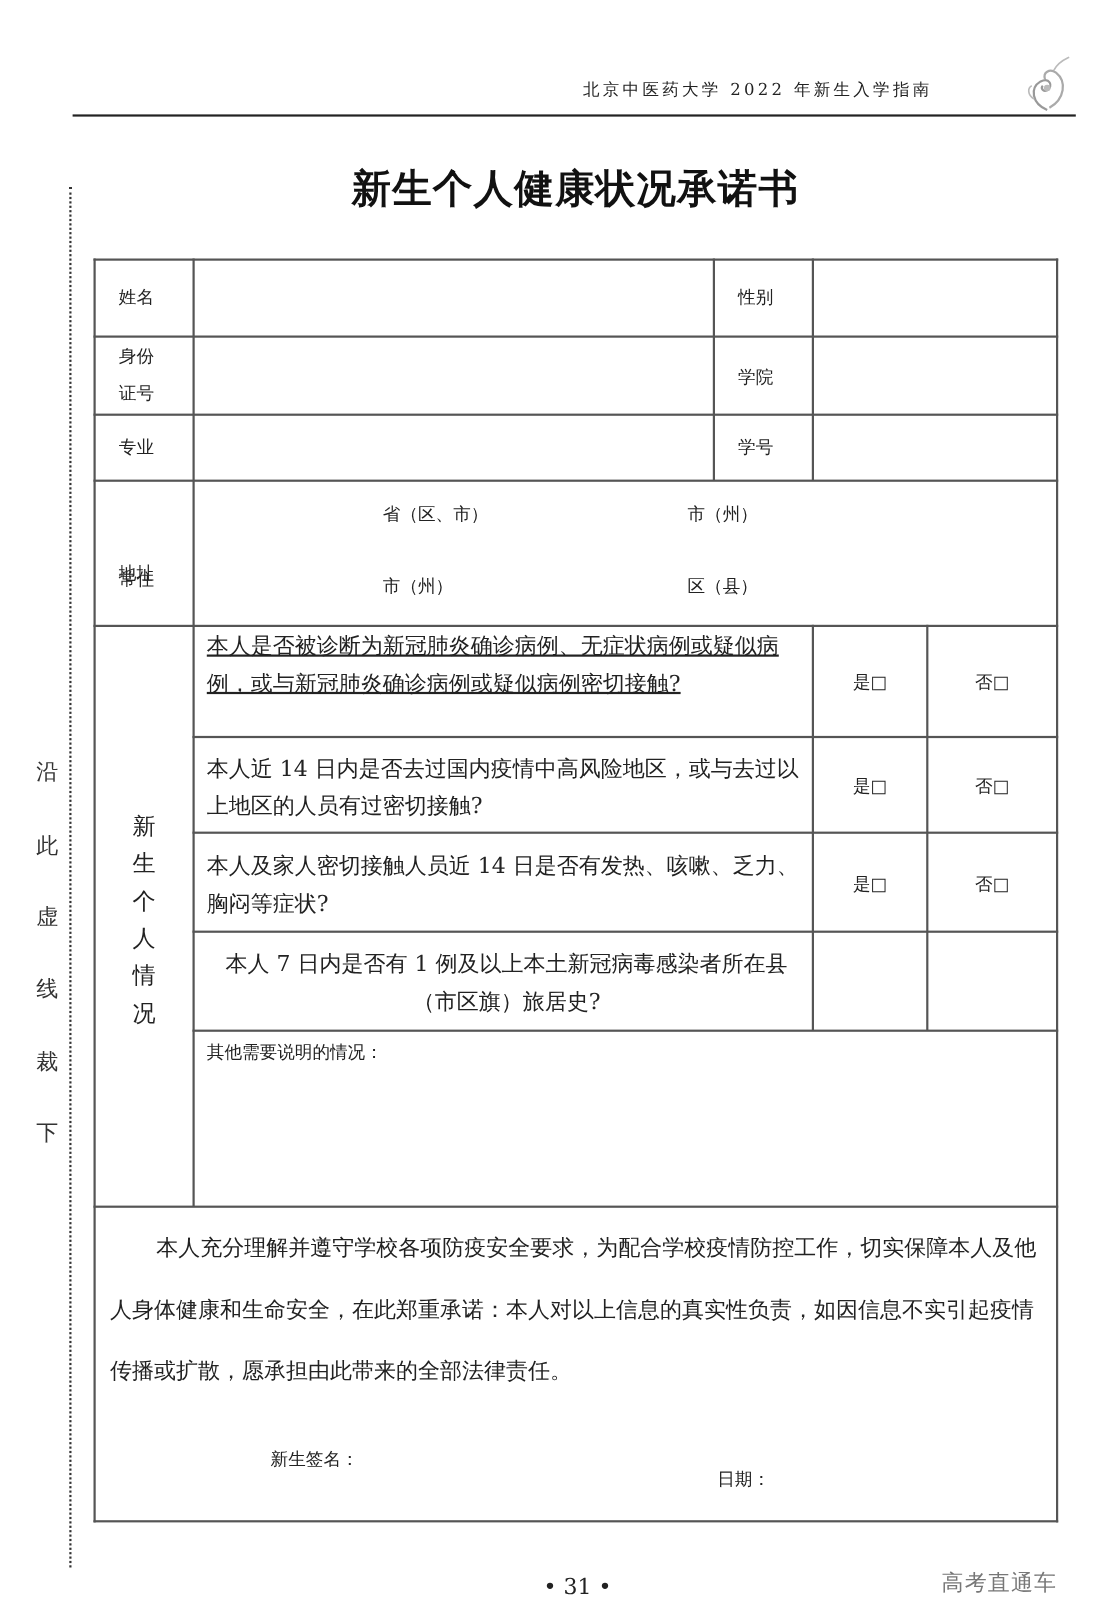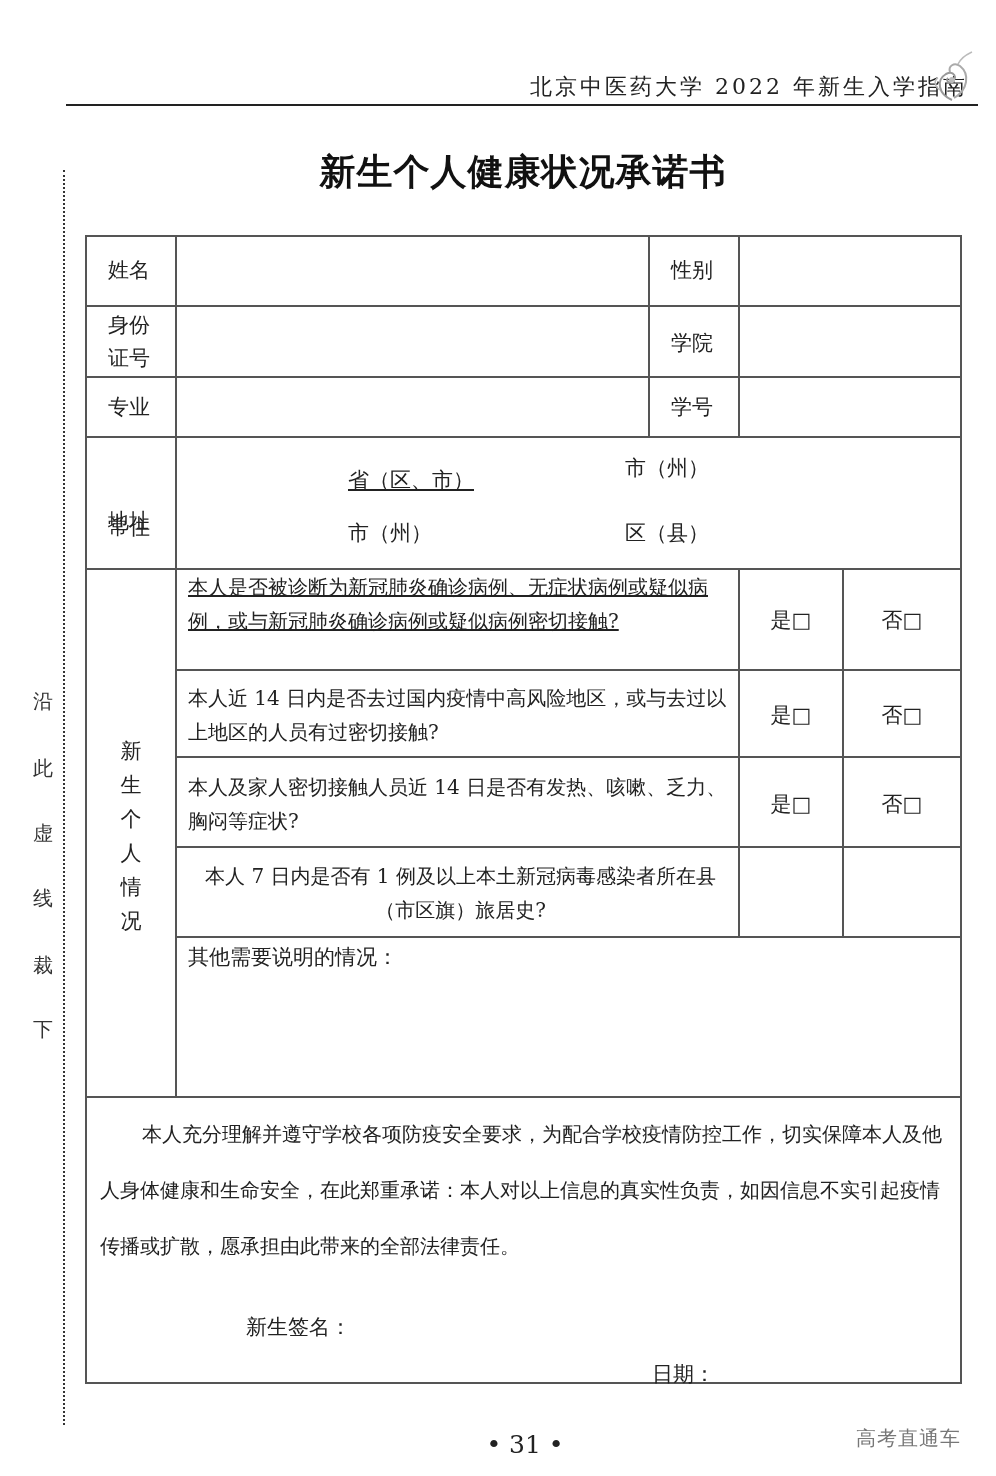--- a/index.html
+++ b/index.html
@@ -1,32 +1,32 @@
 <!DOCTYPE html>
 <html><head>
 <meta charset="utf-8">
 <style>
   html, body { margin: 0; padding: 0; background: #ffffff; }
   body { width: 996px; height: 1476px; position: relative; overflow: hidden;
          font-family: "DejaVu Serif", "Liberation Serif", serif; color: #222; }
   .abs { position: absolute; }
-  .hdr-text { left: 530px; top: 72px; font-size: 22px; letter-spacing: 3px; color: #222; white-space: nowrap; }
+  .hdr-text { left: 530px; top: 72px; font-size: 15px; letter-spacing: 3px; color: #222; white-space: nowrap; }
   .hdr-line { left: 66px; top: 104px; width: 912px; height: 2px; background: #222; }
   .ornament { left: 928px; top: 50px; width: 48px; height: 54px; }
   .title { left: 0; top: 148px; width: 1046px; text-align: center; font-family: "DejaVu Sans", sans-serif;
            font-weight: bold; font-size: 36px; letter-spacing: 1px; color: #111; }
   .cutline { left: 63px; top: 170px; width: 0; height: 1255px; border-left: 2px dotted #333; }
   .cut-char { left: 28px; width: 30px; text-align: center; font-size: 20px; color: #333; }
   .line { position: absolute; background: #555; }
-  .cell-text { position: absolute; font-size: 21px; color: #222; line-height: 34px; white-space: nowrap; }
+  .cell-text { position: absolute; font-size: 16px; color: #222; line-height: 34px; white-space: nowrap; }
   .q-text { position: absolute; font-size: 20px; color: #222; line-height: 34px; }
   .center { text-align: center; }
   .vert { position: absolute; font-size: 21px; color: #222; width: 30px; text-align: center; line-height: 34px; }
   .pledge { position: absolute; left: 100px; width: 852px; font-size: 20px; line-height: 56px; color: #222; }
-  .pagenum { left: 470px; top: 1430px; width: 110px; text-align: center; font-size: 25px; color: #222; }
+  .pagenum { left: 470px; top: 1430px; width: 110px; text-align: center; font-size: 20px; color: #222; }
   .watermark { left: 856px; top: 1425px; font-family: "DejaVu Sans", sans-serif; font-size: 20px; color: #777; letter-spacing: 1px; }
 </style>
 </head>
 <body>
 
 <div class="abs hdr-text">北京中医药大学 2022 年新生入学指南</div>
 <div class="abs hdr-line"></div>
 <div class="abs ornament">
   <svg width="48" height="54" viewBox="0 0 48 54">
     <path d="M24 50 C10 44 8 30 18 24 C26 20 30 28 24 32 C20 34 18 30 20 28" stroke="#999" stroke-width="2" fill="none"></path>
@@ -85,21 +85,21 @@
 <div class="abs" style="left:741px; top:308px; width:218px; height:67px;"></div>
 
 <div class="cell-text" style="left:108px; top:390px;">专业</div>
 <div class="abs" style="left:178px; top:379px; width:469px; height:56px;"></div>
 <div class="cell-text" style="left:671px; top:390px;">学号</div>
 <div class="abs" style="left:741px; top:379px; width:218px; height:56px;"></div>
 
 <div class="cell-text" style="left:108px; top:470px;margin-top:40px;">常住</div>
 <div class="cell-text" style="left:108px; top:504px;">地址</div>
 <div class="abs" style="left:178px; top:439px; width:781px; height:128px;"></div>
-<div class="cell-text" style="left:348px; top:463px;text-decoration:underline;">省（区、市）</div>
+<div class="cell-text" style="left:348px; top:451px;">省（区、市）</div>
 <div class="cell-text" style="left:625px; top:451px;">市（州）</div>
 <div class="cell-text" style="left:348px; top:516px;">市（州）</div>
 <div class="cell-text" style="left:625px; top:516px;">区（县）</div>
 
 <div class="vert" style="left:116px; top:734px;">新</div>
 <div class="vert" style="left:116px; top:768px;">生</div>
 <div class="vert" style="left:116px; top:802px;">个</div>
 <div class="vert" style="left:116px; top:836px;">人</div>
 <div class="vert" style="left:116px; top:870px;">情</div>
 <div class="vert" style="left:116px; top:904px;">况</div>
@@ -119,17 +119,17 @@
 <div class="q-text" style="left:188px; top:859px; width:545px;text-align:center;">本人 7 日内是否有 1 例及以上本土新冠病毒感染者所在县（市区旗）旅居史?</div>
 <div class="abs" style="left:740px; top:848px; width:102px; height:88px;"></div>
 <div class="abs" style="left:844px; top:848px; width:116px; height:88px;"></div>
 
 <div class="cell-text" style="left:188px; top:940px;">其他需要说明的情况：</div>
 <div class="abs" style="left:178px; top:976px; width:781px; height:118px;"></div>
 
 <div class="pledge" style="top:1106px; text-indent: 42px; left:100px; width:850px;">本人充分理解并遵守学校各项防疫安全要求，为配合学校疫情防控工作，切实保障本人及他人身体健康和生命安全，在此郑重承诺：本人对以上信息的真实性负责，如因信息不实引起疫情传播或扩散，愿承担由此带来的全部法律责任。</div>
 <div class="cell-text" style="left:246px; top:1310px;">新生签名：</div>
 <div class="abs" style="left:352px; top:1310px; width:280px; height:34px;"></div>
-<div class="cell-text" style="left:652px; top:1357px;text-align:right;">日期：</div>
+<div class="cell-text" style="left:652px; top:1328px;text-align:right;">日期：</div>
 <div class="abs" style="left:712px; top:1310px; width:240px; height:34px;"></div>
 
 <div class="abs pagenum">• 31 •</div>
 <div class="abs watermark">高考直通车</div>
 
 </body></html>

